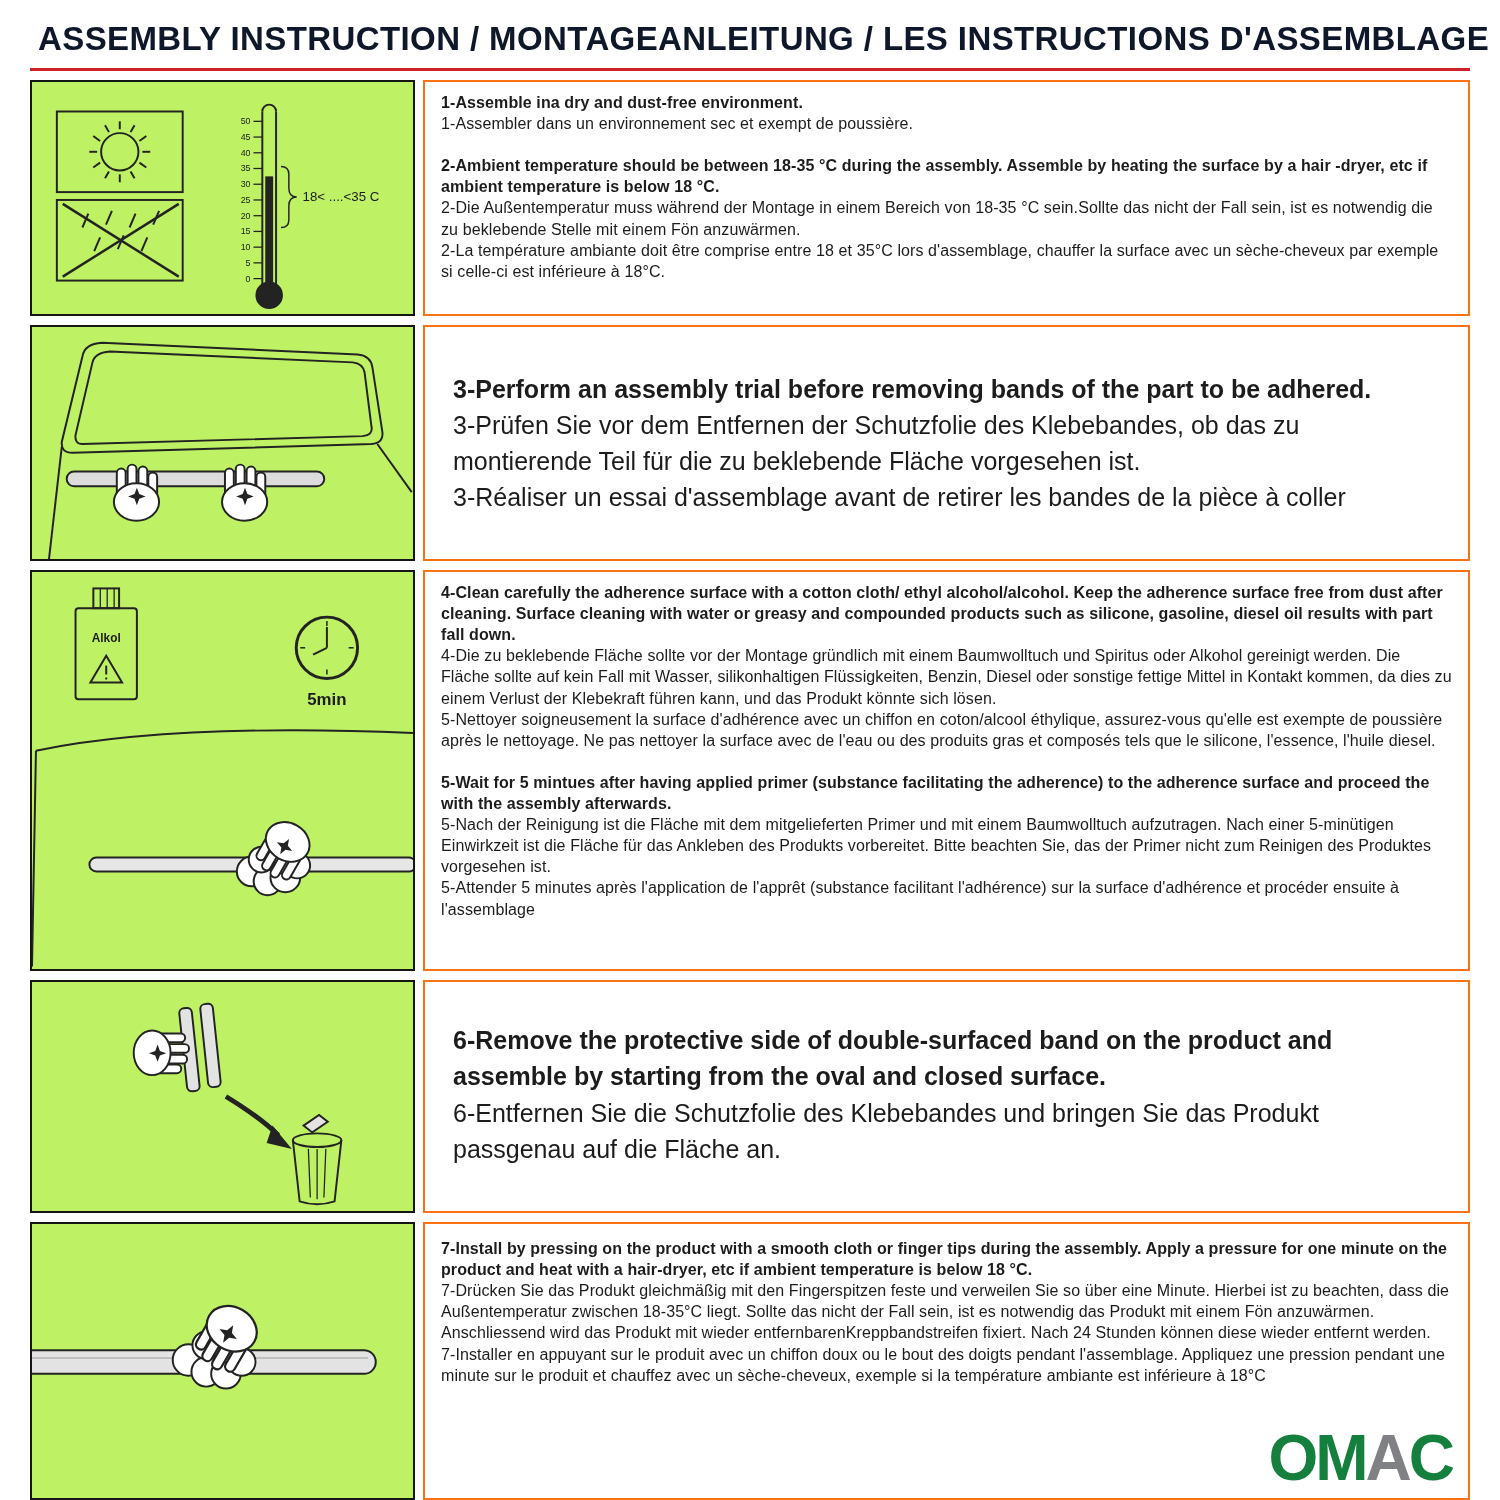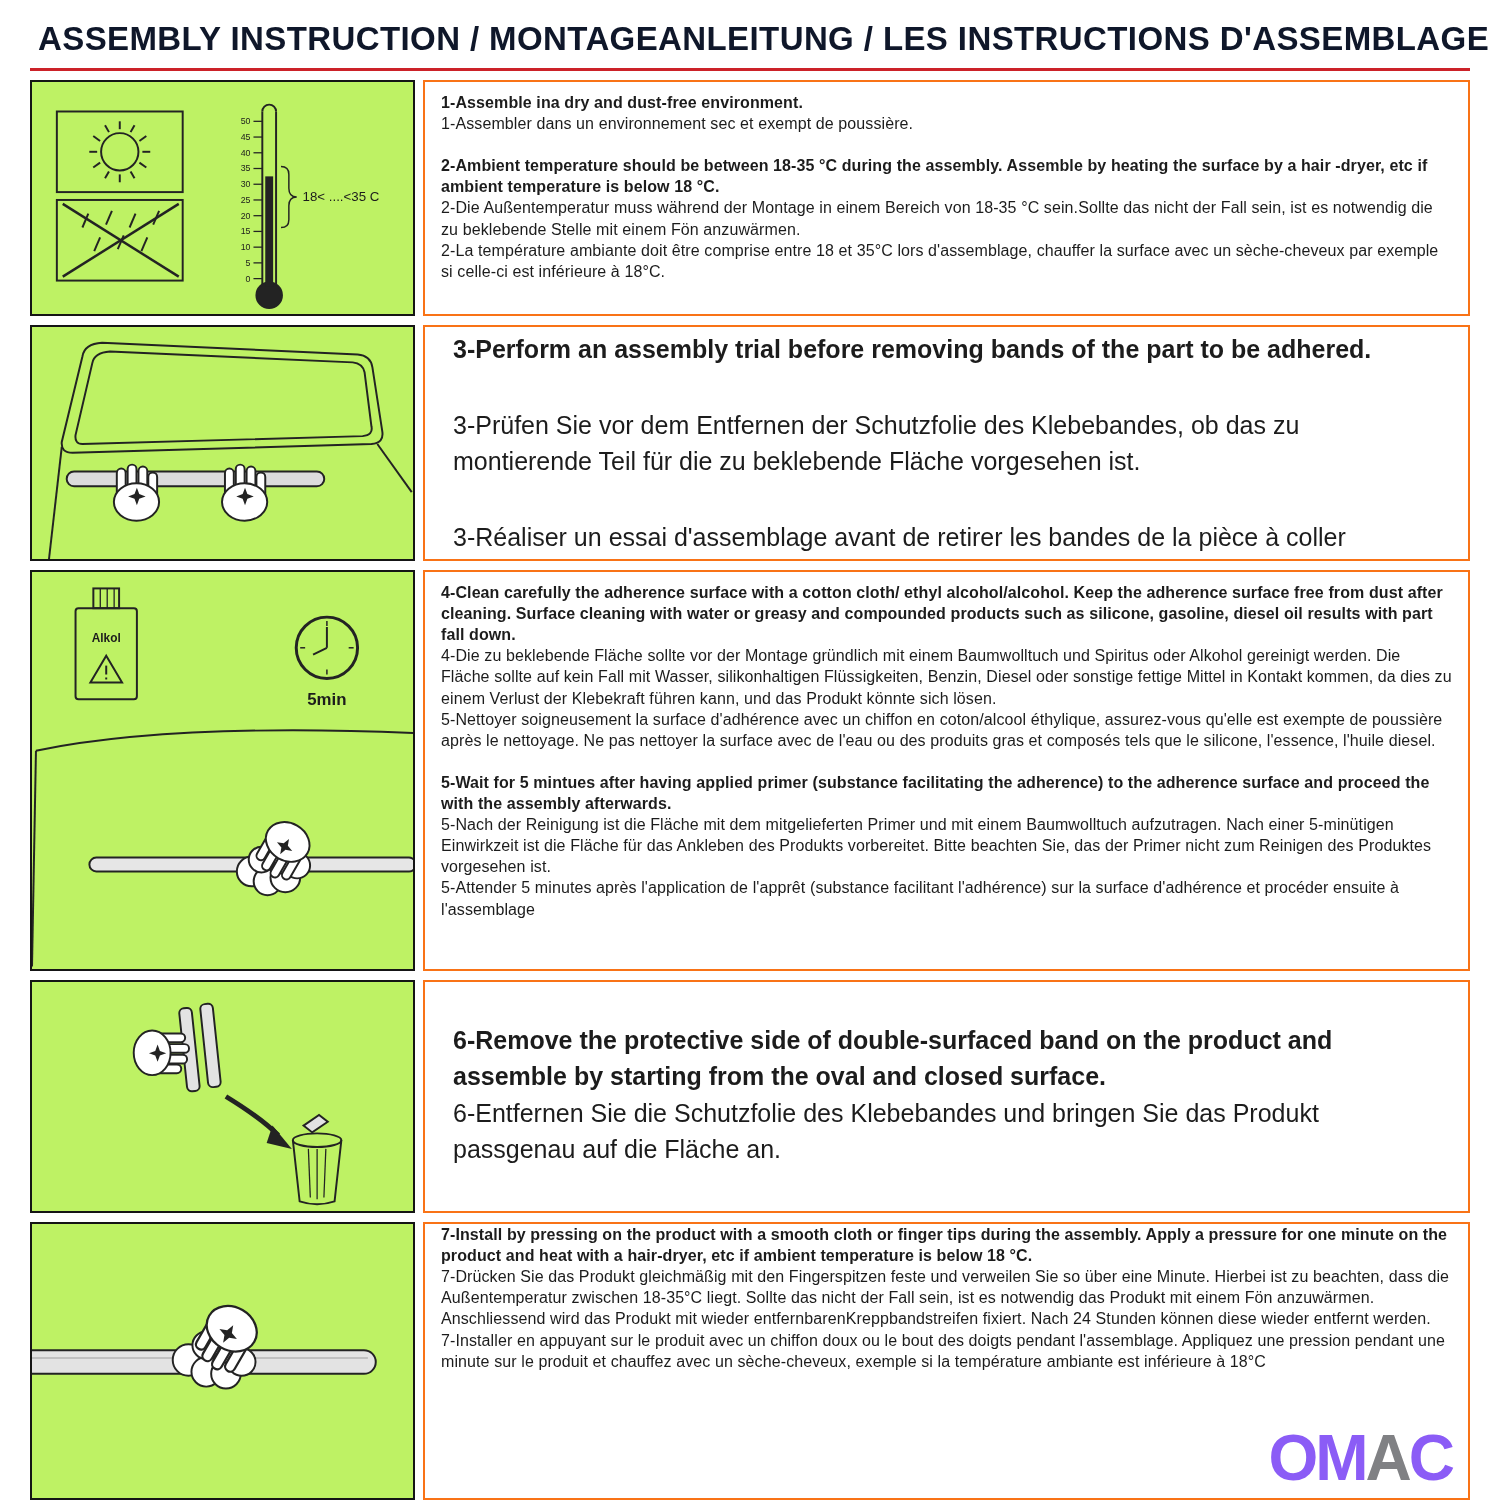--- a/index.html
+++ b/index.html
@@ -15,29 +15,29 @@
   .figure-box svg { display:block; width:100%; height:100%; }
   .text-box { flex:1; border:2px solid #f97316; background:#fff; overflow:hidden; position:relative; }
   .row1 { height:236px; }
   .row2 { height:236px; }
   .row3 { height:401px; }
   .row4 { height:233px; }
   .row5 { height:278px; }
   .text-box p { margin:0; }
   .small-text { font-size:16px; line-height:1.32; padding:10px 16px; letter-spacing:.1px; }
   .small-text .gap { margin-top:21px; }
-  .big-text { font-size:25px; line-height:1.45; padding:10px 28px;gap:40px; }
+  .big-text { font-size:25px; line-height:1.45; padding:10px 28px; }
   .center-v { display:flex; flex-direction:column; justify-content:center; }
   .top-pad { padding-top:40px; }
   .b { font-weight:bold; }
   .logo {
     position:absolute; right:16px; bottom:8px;
     font-size:64px; font-weight:bold; letter-spacing:-3px; line-height:1;
   }
-  .logo .red { color:#8b5cf6;text-align:right; }
+  .logo .red { color:#15803d;text-align:right; }
   .logo .gray { color:#808184; }
   svg text { font-family:"Liberation Sans",sans-serif; fill:#1c1c1c; }
 </style>
 </head>
 <body>
 
 <div class="page">
 
   <h1 class="title">ASSEMBLY INSTRUCTION / MONTAGEANLEITUNG / LES INSTRUCTIONS D'ASSEMBLAGE</h1>
 
@@ -281,21 +281,21 @@
               <rect x="-6" y="-40" width="9" height="36" rx="4.5"></rect>
               <rect x="5" y="-38" width="9" height="34" rx="4.5"></rect>
               <rect x="15" y="-32" width="9" height="28" rx="4.5"></rect>
               <ellipse cx="3" cy="-2" rx="23" ry="19"></ellipse>
             </g>
             <path d="M1,-10 l2.4,-6.5 2.4,6.5 6.5,2.4 -6.5,2.4 -2.4,6.5 -2.4,-6.5 -6.5,-2.4 z" fill="#232323" stroke="none"></path>
           </g>
         </g>
       </svg>
     </div>
-    <div class="text-box small-text" style="padding-top:0;">
+    <div class="text-box small-text" style="padding-top:14px;">
       <p class="b">7-Install by pressing on the product with a smooth cloth or finger tips during the assembly. Apply a pressure for one minute on the product and heat with a hair-dryer, etc if ambient temperature is below 18 °C.</p>
       <p>7-Drücken Sie das Produkt gleichmäßig mit den Fingerspitzen feste und verweilen Sie so über eine Minute. Hierbei ist zu beachten, dass die Außentemperatur zwischen 18-35°C liegt. Sollte das nicht der Fall sein, ist es notwendig das Produkt mit einem Fön anzuwärmen. Anschliessend wird das Produkt mit wieder entfernbarenKreppbandstreifen fixiert. Nach 24 Stunden können diese wieder entfernt werden.</p>
       <p>7-Installer en appuyant sur le produit avec un chiffon doux ou le bout des doigts pendant l'assemblage. Appliquez une pression pendant une minute sur le produit et chauffez avec un sèche-cheveux, exemple si la température ambiante est inférieure à 18°C</p>
       <div class="logo">
         <span class="red">OM</span><span class="gray">A</span><span class="red">C</span>
       </div>
     </div>
   </div>
 
 </div>

